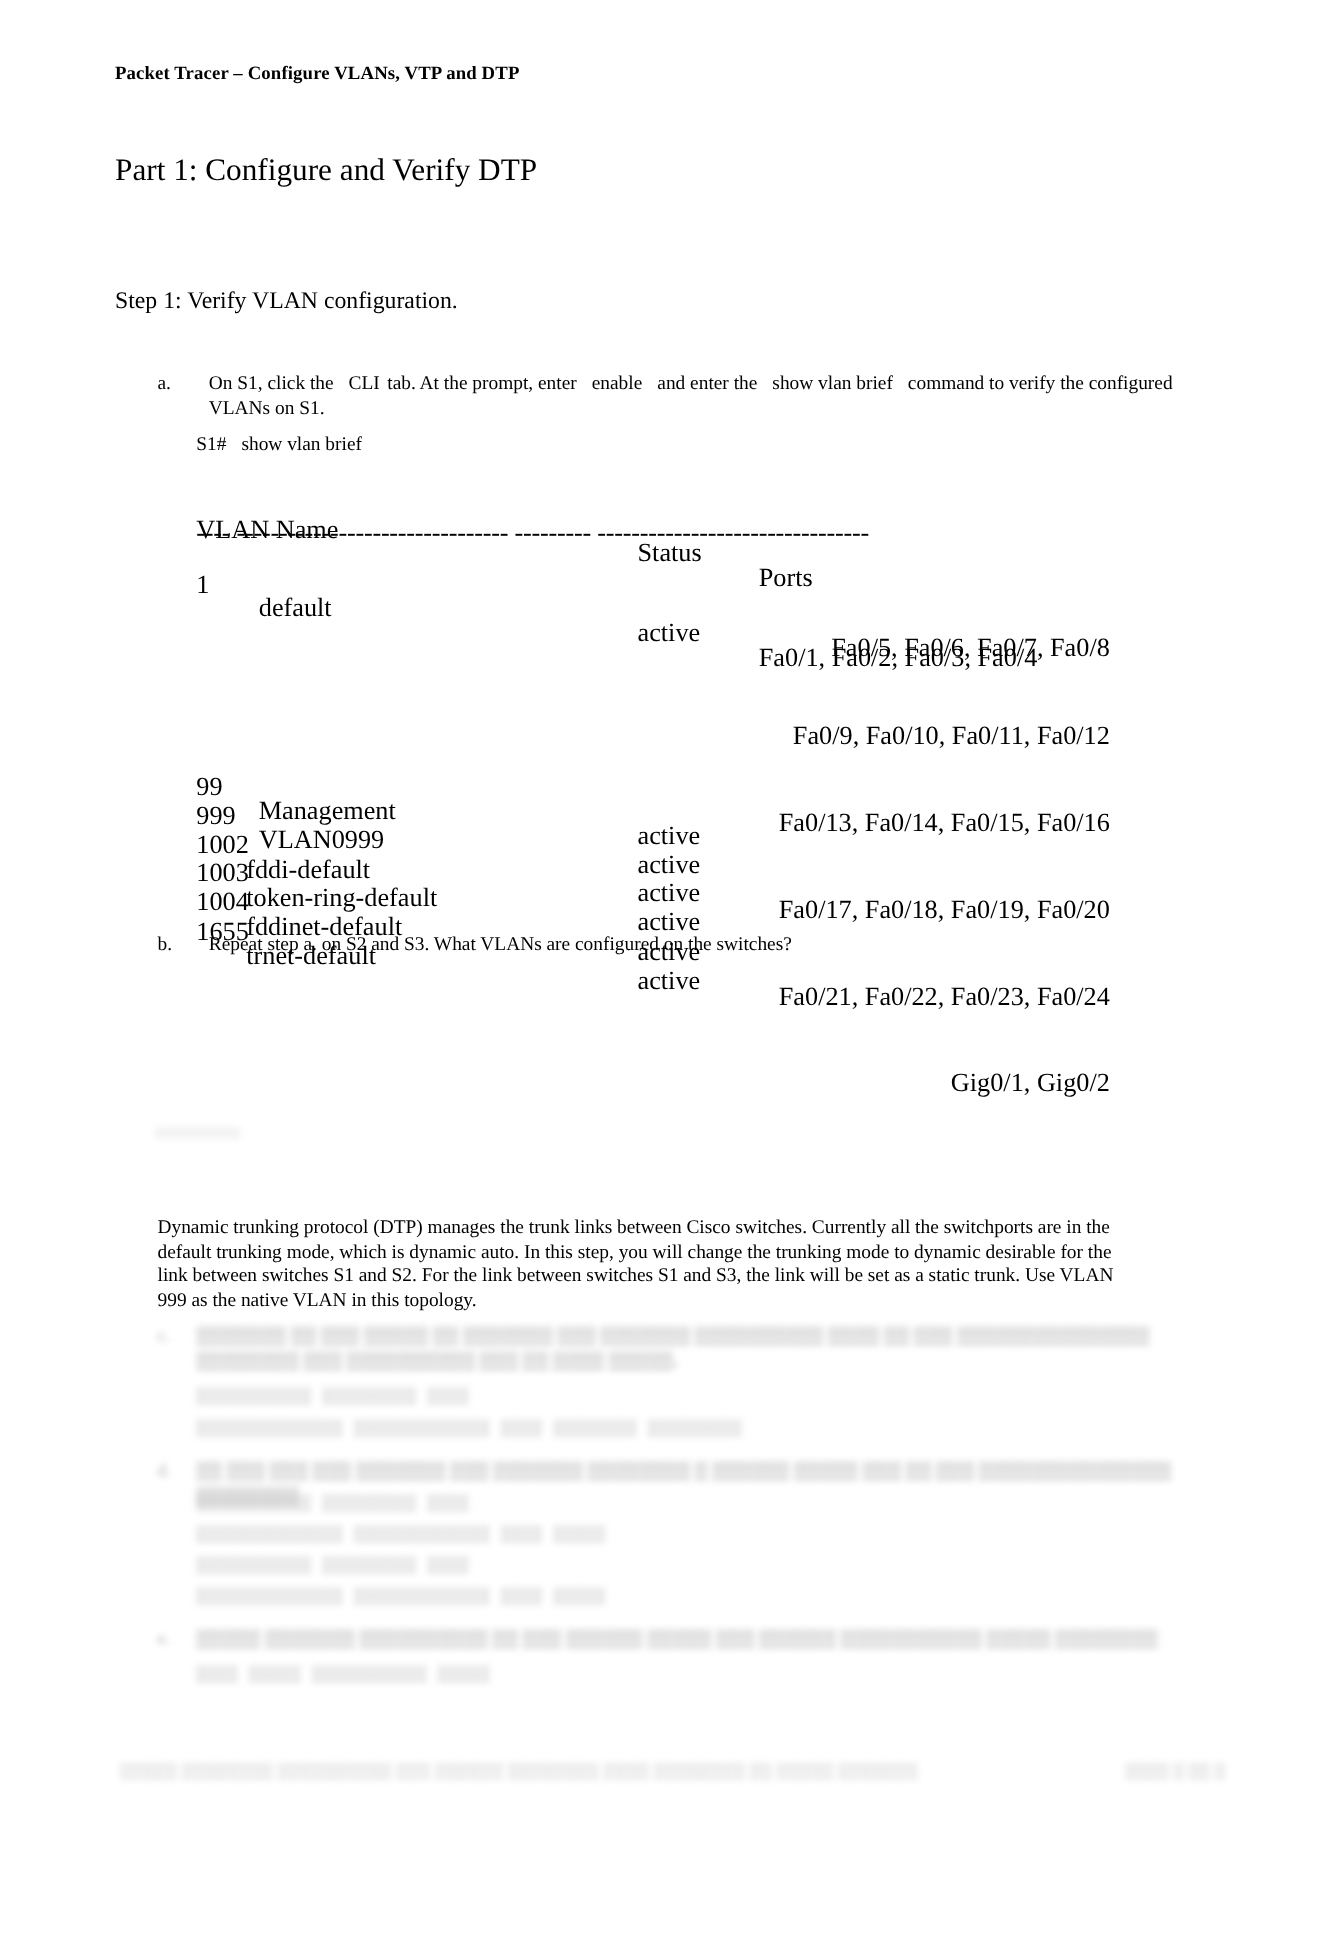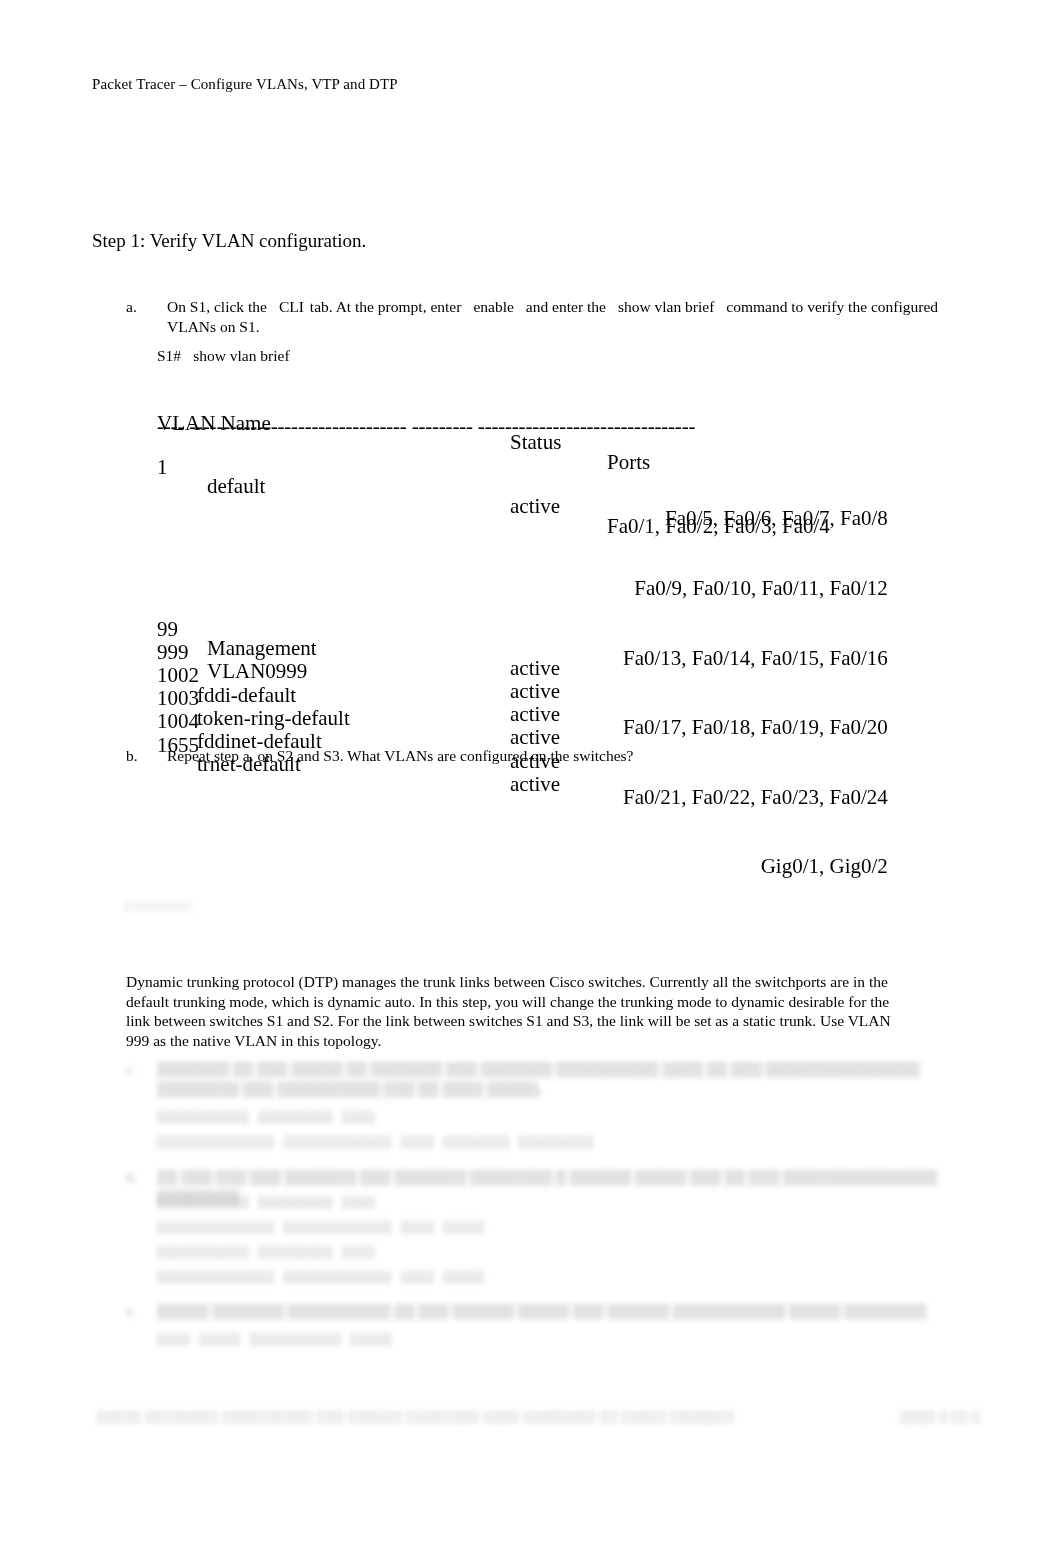--- a/index.html
+++ b/index.html
@@ -17,25 +17,26 @@
   }
   .page {
     position: absolute;
     inset: 0;
   }
 
   
   .doc-header {
     position: absolute;
     left: 92px;
-    top: 75px;
+    top: 50px;
     font-size: 15px;
     line-height: 19px;
     letter-spacing: 0.1px;
     white-space: nowrap;
+    font-weight: bold;
   }
 
   
   .part-heading {
     position: absolute;
     left: 92px;
     top: 122px;
     font-size: 25px;
     line-height: 30px;
     font-weight: normal;
@@ -211,20 +212,21 @@
     white-space: nowrap;
   }
 </style>
 </head>
 <body>
 
 <div class="page">
 
   <div class="doc-header">Packet Tracer – Configure VLANs, VTP and DTP</div>
 
+  <h1 class="part-heading">Part 1: Configure and Verify DTP</h1>
 
 
   <h2 class="step-heading" id="step1-heading">Step 1: Verify VLAN configuration.</h2>
 
 
   <div class="list-item" id="item-a">
     <span class="list-marker">a.</span>
     <span class="list-text"><span>On S1, click the</span><span class="sp"></span><span>CLI</span><span class="sp-sm"></span><span>tab. At the prompt, enter</span><span class="sp"></span><span>enable</span><span class="sp"></span><span>and enter the</span><span class="sp"></span><span>show vlan brief</span><span class="sp"></span><span>command to verify the configured VLANs on S1.</span></span>
   </div>
 

